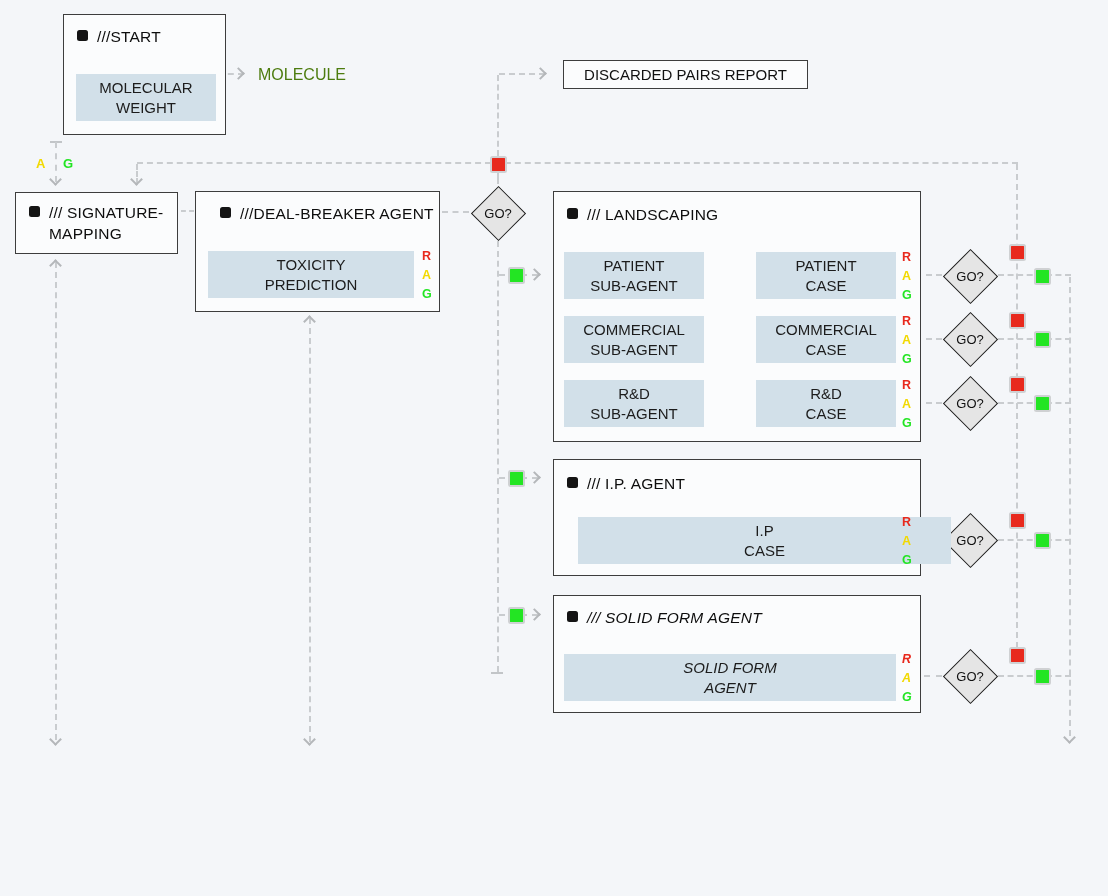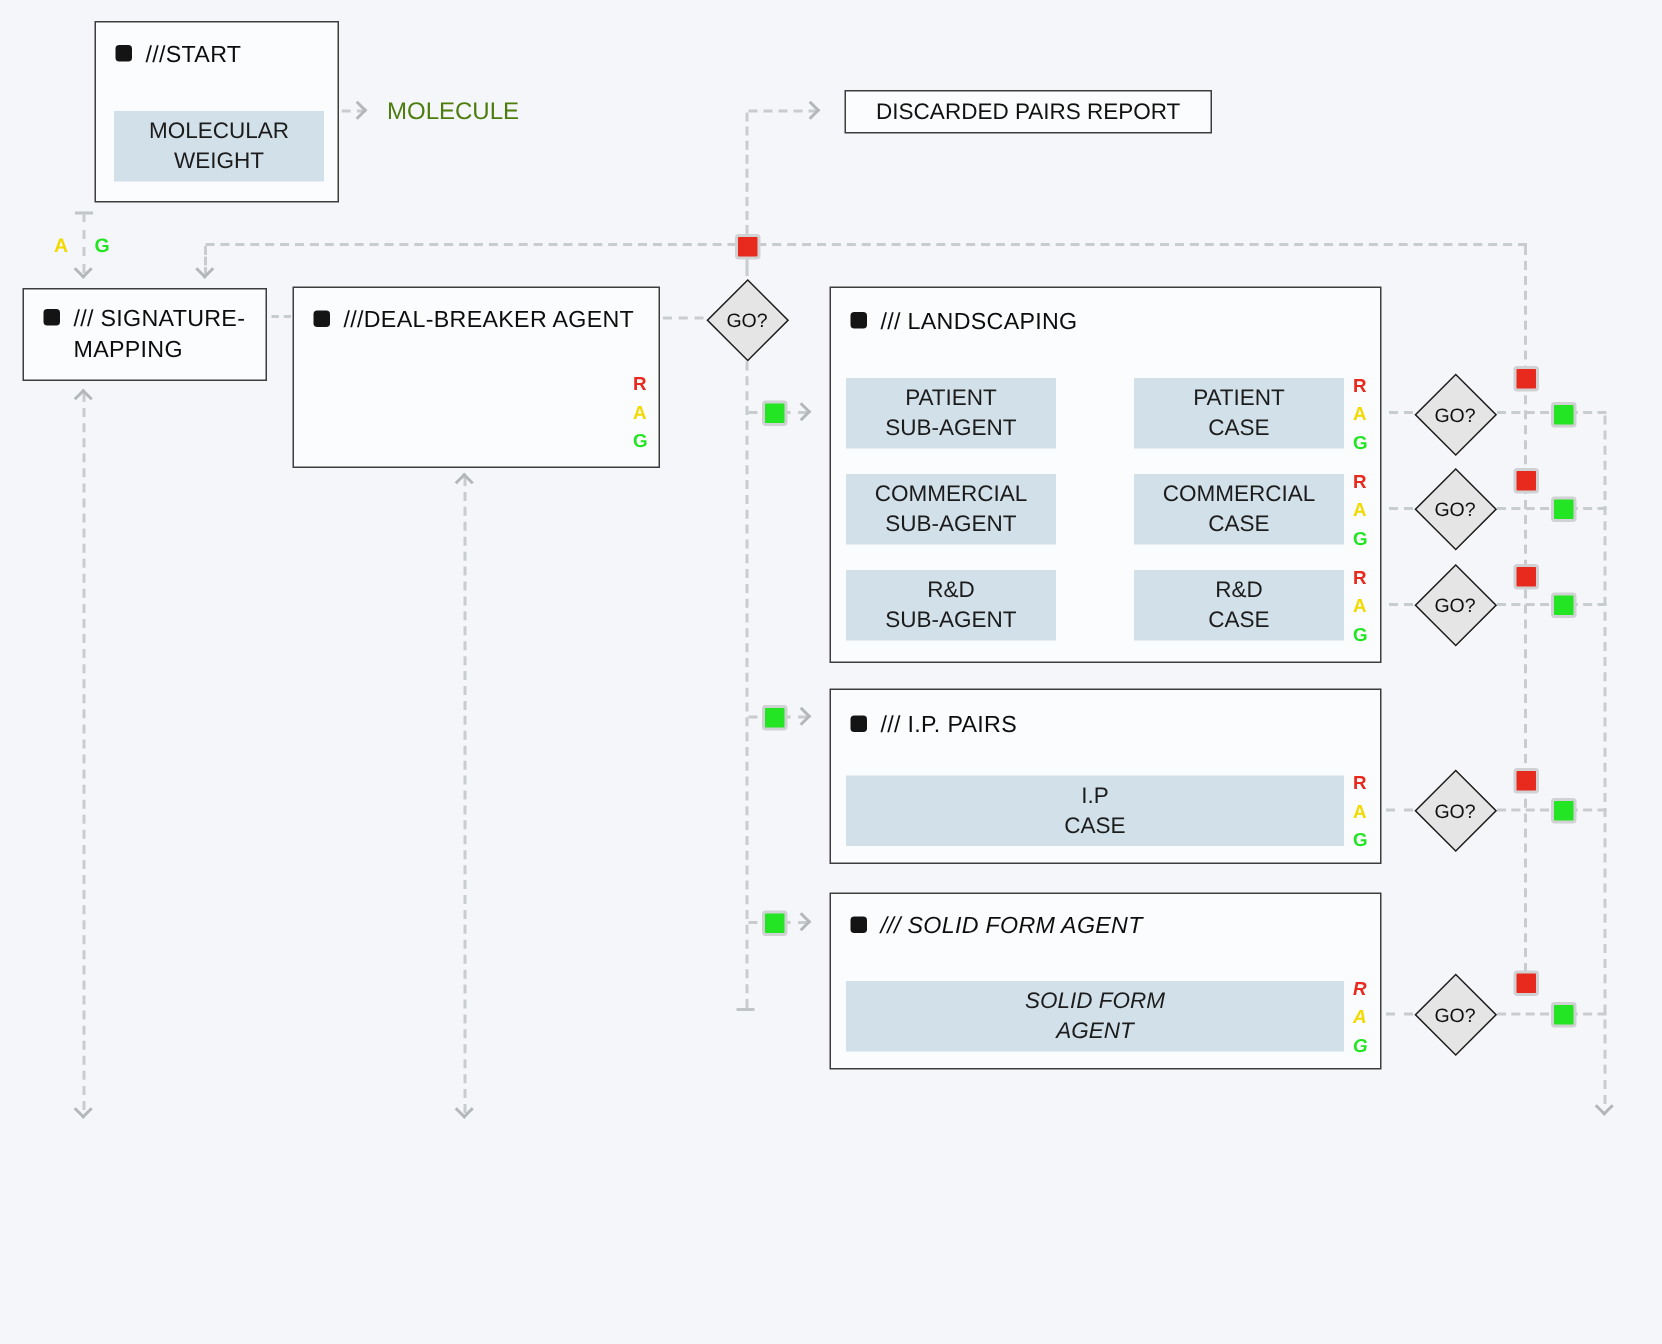--- a/index.html
+++ b/index.html
@@ -173,24 +173,26 @@
 
   <div class="box" style="left:15px;top:192px;width:163px;height:62px;">
     <div class="hdr" style="left:13px;top:10px;">
       <span class="bullet"></span>
       <span class="t">/// SIGNATURE-
 MAPPING</span>
     </div>
   </div>
 
   <div class="box" style="left:195px;top:191px;width:245px;height:121px;">
-    <div class="hdr" style="left:13px;top:12px;">
+    <div class="hdr" style="left:24px;top:12px;">
       <span class="bullet"></span>
       <span class="t">///DEAL-BREAKER AGENT</span>
     </div>
+    <div class="module" style="left:12px;top:59px;width:206px;height:47px;">TOXICITY
+PREDICTION</div>
     <div class="rag" style="left:226px;top:55px;">
       <span class="lr">R</span>
       <span class="la">A</span>
       <span class="lg">G</span>
     </div>
   </div>
 
   <div class="box" style="left:553px;top:191px;width:368px;height:251px;">
     <div class="hdr" style="left:13px;top:13px;text-align:center;">
       <span class="bullet"></span>
@@ -221,23 +223,23 @@
     <div class="rag" style="left:348px;top:184px;">
       <span class="lr">R</span>
       <span class="la">A</span>
       <span class="lg">G</span>
     </div>
   </div>
 
   <div class="box" style="left:553px;top:459px;width:368px;height:117px;">
     <div class="hdr" style="left:13px;top:14px;">
       <span class="bullet"></span>
-      <span class="t">/// I.P. PAIRS</span>
-    </div>
-    <div class="module" style="left:10px;top:57px;width:332px;height:47px;">I.P
+      <span class="t">/// I.P. AGENT</span>
+    </div>
+    <div class="module" style="left:24px;top:57px;width:373px;height:47px;">I.P
 CASE</div>
     <div class="rag" style="left:348px;top:53px;">
       <span class="lr">R</span>
       <span class="la">A</span>
       <span class="lg">G</span>
     </div>
   </div>
 
   <div class="box" style="left:553px;top:595px;width:368px;height:118px;font-style:italic;">
     <div class="hdr" style="left:13px;top:12px;">

